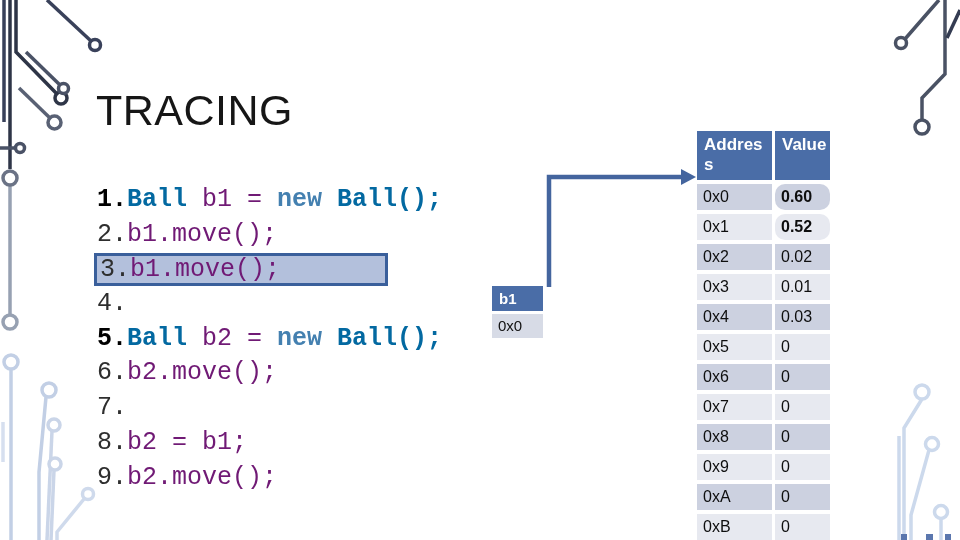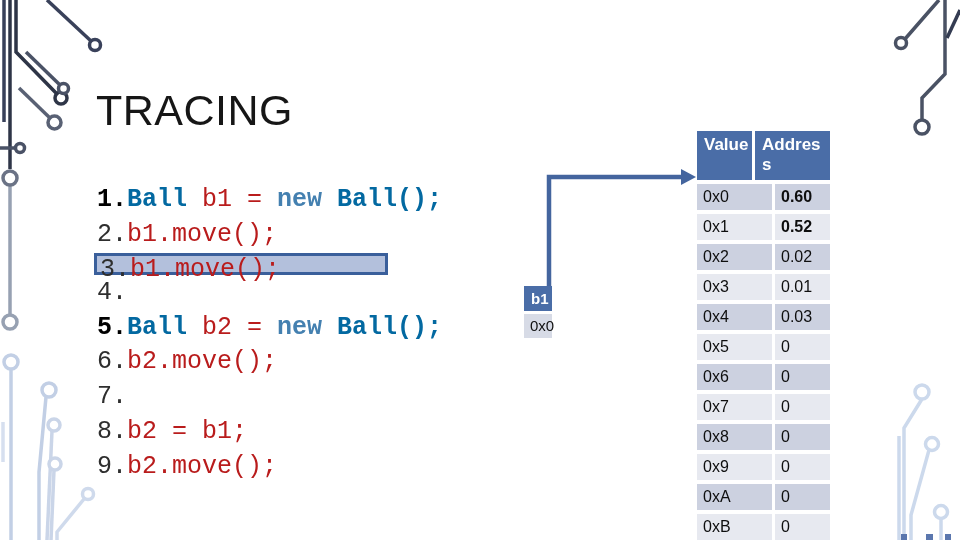--- a/index.html
+++ b/index.html
@@ -15,45 +15,45 @@
   #deco-tl{left:0;top:0;}
   #deco-bl{left:0;top:352px;}
   #deco-tr{left:828px;top:0;}
   #deco-br{left:876px;top:378px;}
   h1.slide-title{position:absolute;left:96px;top:86px;font-size:43px;font-weight:400;color:#161616;letter-spacing:.5px;}
   
   .code-list{position:absolute;left:97px;top:183px;width:380px;
     font-family:"Liberation Mono","DejaVu Sans Mono",monospace;font-size:25px;color:#2e2e2e;}
   .code-line{height:34.7px;line-height:34.7px;white-space:pre;}
   .code-line .bold{font-weight:700;color:#0369a1;}
-  .code-line .plain{font-weight:400;color:#b91c1c;text-align:right;}
+  .code-line .plain{font-weight:400;color:#701a75;text-align:right;}
   .code-line .keyword{font-weight:700;color:var(--keyword);}
   .code-line .ln{color:#2e2e2e;}
   .code-line .ln.bold{color:#000;}
-  .code-line.highlighted{width:294px;height:22px;line-height:27px;margin:1px 0 .7px -3px;
+  .code-line.highlighted{width:294px;height:33px;line-height:27px;margin:1px 0 .7px -3px;
     border:3px solid var(--highlight_border);background:var(--highlight_fill);padding-left:3px;}
   
   #pointer-arrow{position:absolute;left:0;top:0;pointer-events:none;}
   
-  .var-pointer{position:absolute;left:524px;top:286px;width:28px;font-size:15px;border-radius:15px;}
+  .var-pointer{position:absolute;left:492px;top:286px;width:51px;font-size:15px;border-radius:15px;}
   .var-name{height:25px;line-height:25px;background:var(--accent);color:#fff;font-weight:700;padding-left:7px;}
   .var-addr{height:24px;line-height:24px;margin-top:3px;background:var(--address_box);color:#111;padding-left:6px;}
   
   .mem-table{position:absolute;left:697px;top:131px;width:133px;}
   .mt-header{display:flex;gap:3px;}
   .mt-hcell{background:var(--accent);color:#fff;font-weight:700;font-size:17px;line-height:1.2;
     height:49px;padding:4px 2px 0 7px;word-break:break-all;}
   .c1{width:75px;}
   .c2{width:55px;}
   .mt-body .mt-row{display:flex;gap:3px;margin-top:4px;}
   .mt-body .mt-row:first-child{margin-top:4px;}
   .mt-cell{height:26px;line-height:26px;font-size:16px;color:#0e0e0e;padding-left:6px;}
   .mt-row.even .mt-cell{background:var(--row_dark);}
   .mt-row.odd .mt-cell{background:var(--row_light);}
-  .mt-cell.value-bold{font-weight:700;}
+  .mt-cell.value-bold{font-weight:700;border-radius:10px;}
 </style>
 </head>
 <body>
 
 <svg id="deco-tl" class="deco" width="110" height="335" viewBox="0 0 110 335">
   <path d="M4 0 V122" stroke="#39415a"></path>
   <path d="M10 0 V169" stroke="#2e3547"></path>
   <path d="M10 186 V314" stroke="#97a1b2"></path>
   <path d="M16 0 V52 L57 94" stroke="#2e3547"></path>
   <path d="M47 0 L91 41" stroke="#39415a"></path>
@@ -123,22 +123,22 @@
   <polygon points="681,169 696,177 681,185" fill="var(--arrow)"></polygon>
 </svg>
 
 <div class="var-pointer">
   <div class="var-name">b1</div>
   <div class="var-addr">0x0</div>
 </div>
 
 <div class="mem-table">
   <div class="mt-header">
+    <div class="mt-hcell c1">Address</div>
     <div class="mt-hcell c2">Value</div>
-    <div class="mt-hcell c1">Address</div>
   </div>
   <div class="mt-body">
       <div class="mt-row even">
         <div class="mt-cell c1">0x0</div>
         <div class="mt-cell c2 value-bold">0.60</div>
       </div>
       <div class="mt-row odd">
         <div class="mt-cell c1">0x1</div>
         <div class="mt-cell c2 value-bold">0.52</div>
       </div>

